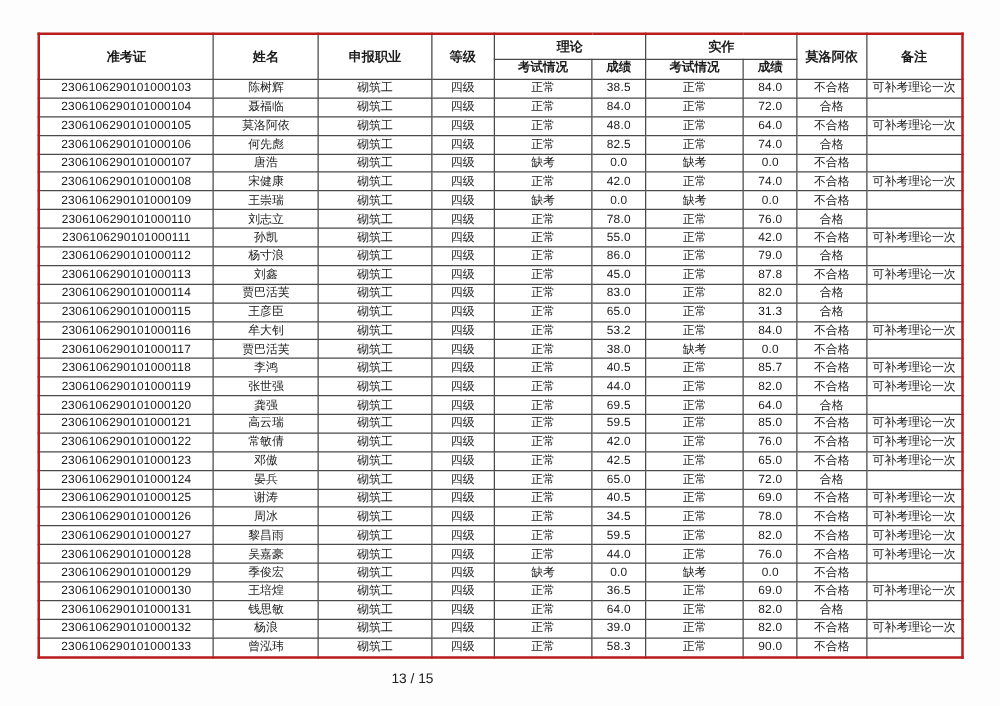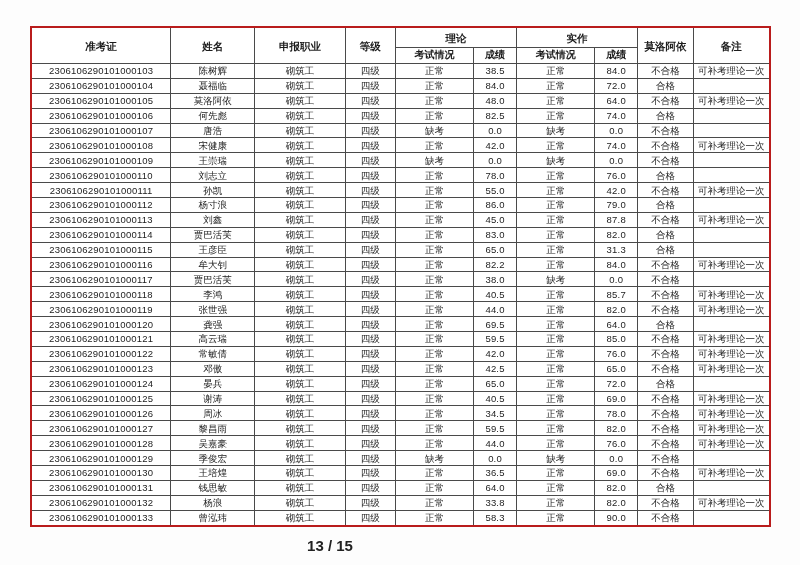--- a/index.html
+++ b/index.html
@@ -59,22 +59,22 @@
   col.c-pstat   { width: 10.6%; }
   col.c-pscore  { width: 5.8%;  }
   col.c-result  { width: 7.5%;  }
   col.c-remark  { width: 10.4%; }
   .page-footer {
     position: absolute;
     left: 0;
     top: 537px;
     width: 660px;
     text-align: center;
-    font-size: 15px;
-    font-weight: bold;
+    font-size: 11px;
+    font-weight: normal;
     color: #222;
   }
 </style>
 </head>
 <body>
 
 <div class="page">
 
   <table class="results">
     <colgroup>
@@ -263,21 +263,21 @@
       <td class="num">31.3</td>
       <td>合格</td>
       <td></td>
     </tr>
         <tr>
       <td class="num">2306106290101000116</td>
       <td>牟大钊</td>
       <td>砌筑工</td>
       <td>四级</td>
       <td>正常</td>
-      <td class="num">82.2</td>
+      <td class="num">53.2</td>
       <td>正常</td>
       <td class="num">84.0</td>
       <td>不合格</td>
       <td>可补考理论一次</td>
     </tr>
         <tr>
       <td class="num">2306106290101000117</td>
       <td>贾巴活芙</td>
       <td>砌筑工</td>
       <td>四级</td>
@@ -455,21 +455,21 @@
       <td class="num">82.0</td>
       <td>合格</td>
       <td></td>
     </tr>
         <tr>
       <td class="num">2306106290101000132</td>
       <td>杨浪</td>
       <td>砌筑工</td>
       <td>四级</td>
       <td>正常</td>
-      <td class="num">33.8</td>
+      <td class="num">39.0</td>
       <td>正常</td>
       <td class="num">82.0</td>
       <td>不合格</td>
       <td>可补考理论一次</td>
     </tr>
         <tr>
       <td class="num">2306106290101000133</td>
       <td>曾泓玮</td>
       <td>砌筑工</td>
       <td>四级</td>

